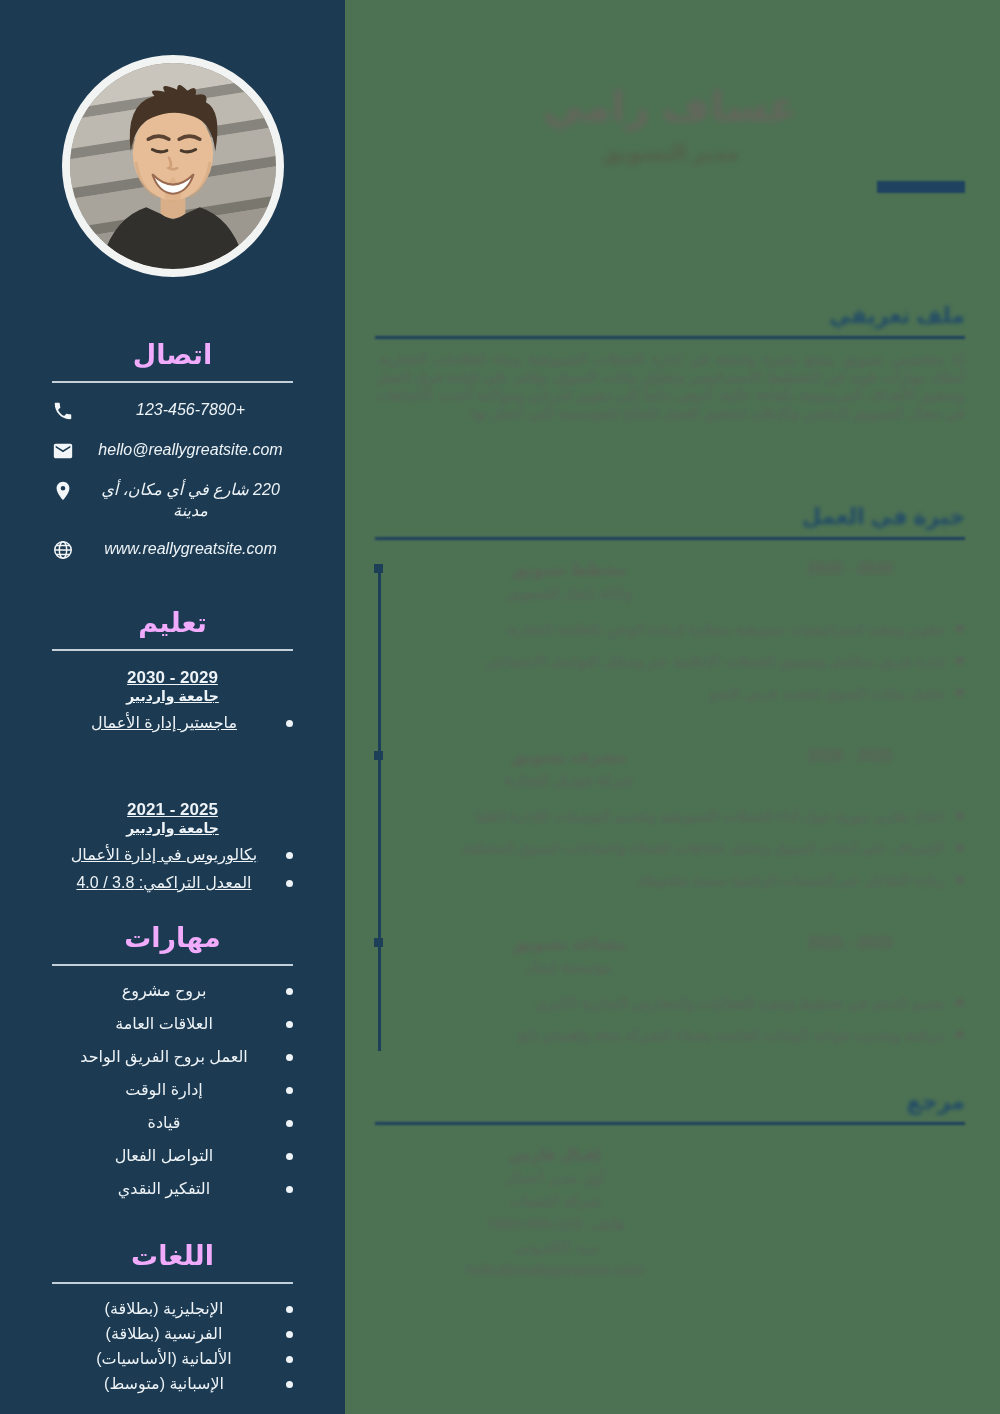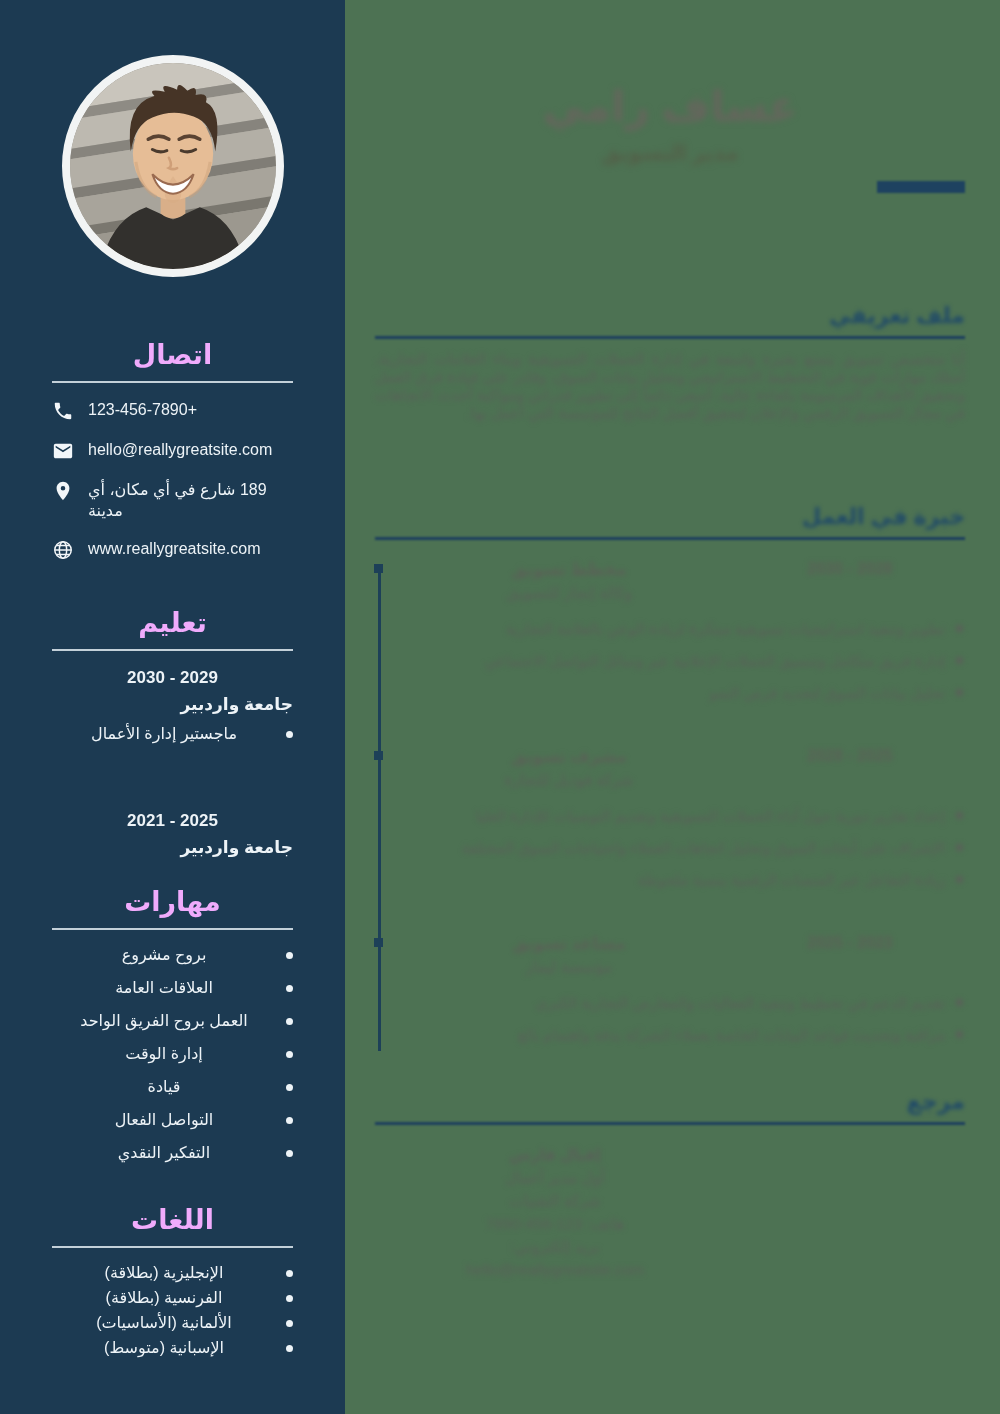--- a/index.html
+++ b/index.html
@@ -82,30 +82,31 @@
   }
   .photo-wrap svg{display:block;width:100%;height:100%;}
   .side-heading{
     font-size:27px;font-weight:bold;color:#f0abfc;text-align:center;
     padding-bottom:10px;border-bottom:2px solid #c3d0d9;
   }
   .contact-sec{margin-top:62px;}
   .contact-list{margin-top:16px;}
   .contact-row{display:flex;align-items:flex-start;margin-bottom:17px;direction:rtl;}
   .contact-text{
-    flex:1;order:1;text-align:left;font-size:16px;line-height:21px;
+    flex:1;order:1;text-align:center;font-size:16px;line-height:21px;
     overflow-wrap:anywhere;
+    font-style:italic;
   }
   .contact-icon{order:2;width:22px;height:22px;margin-left:0;margin-right:14px;flex-shrink:0;margin-top:1px;}
   .contact-icon svg{width:22px;height:22px;display:block;}
   .edu-sec{margin-top:46px;}
-  .edu-entry{margin-top:17px;}
+  .edu-entry{margin-top:17px;text-decoration:underline;}
   .edu-entry.second{margin-top:66px;}
   .edu-dates{font-size:17px;font-weight:bold;text-align:center;}
-  .edu-school{font-size:17px;font-weight:bold;text-align:right;margin-top:6px;}
+  .edu-school{font-size:14px;font-weight:bold;text-align:center;}
   .side-points{list-style:none;margin:8px 0 0 0;padding:0;}
   .side-points li{
     position:relative;padding-right:17px;text-align:center;
     font-size:16px;line-height:22px;margin-bottom:6px;
   }
   .side-points li::before{
     content:"";position:absolute;right:0;top:8px;width:7px;height:7px;
     border-radius:50%;background:#edf3f7;
   }
   .skills-sec{margin-top:28px;}
@@ -262,21 +263,21 @@
           </span>
           <span class="contact-text">hello@reallygreatsite.com</span>
         </div>
 
         <div class="contact-row">
           <span class="contact-icon">
             <svg viewBox="0 0 24 24">
                 <path fill="#f2f6f9" d="M12 2C8.13 2 5 5.13 5 9c0 5.25 7 13 7 13s7-7.75 7-13c0-3.87-3.13-7-7-7zm0 9.5A2.5 2.5 0 1 1 12 6.5a2.5 2.5 0 0 1 0 5z"></path>
               </svg>
           </span>
-          <span class="contact-text">189 شارع في أي مكان، أي مدينة</span>
+          <span class="contact-text">220 شارع في أي مكان، أي مدينة</span>
         </div>
 
         <div class="contact-row">
           <span class="contact-icon">
             <svg viewBox="0 0 24 24" fill="none" stroke="#f2f6f9" stroke-width="1.6">
                 <circle cx="12" cy="12" r="9"></circle>
                 <ellipse cx="12" cy="12" rx="4" ry="9"></ellipse>
                 <path d="M3 12h18M4.6 7.2h14.8M4.6 16.8h14.8"></path>
               </svg>
           </span>
@@ -293,20 +294,24 @@
         <div class="edu-dates">2029 - 2030</div>
         <div class="edu-school">جامعة واردبير</div>
         <ul class="side-points">
           <li>ماجستير إدارة الأعمال</li>
         </ul>
       </div>
 
       <div class="edu-entry second">
         <div class="edu-dates">2025 - 2021</div>
         <div class="edu-school">جامعة واردبير</div>
+        <ul class="side-points">
+          <li>بكالوريوس في إدارة الأعمال</li>
+          <li>المعدل التراكمي: 3.8 / 4.0</li>
+        </ul>
       </div>
     </section>
 
     <section class="skills-sec">
       <div class="side-heading">مهارات</div>
       <ul class="side-points">
         <li>بروح مشروع</li>
         <li>العلاقات العامة</li>
         <li>العمل بروح الفريق الواحد</li>
         <li>إدارة الوقت</li>

